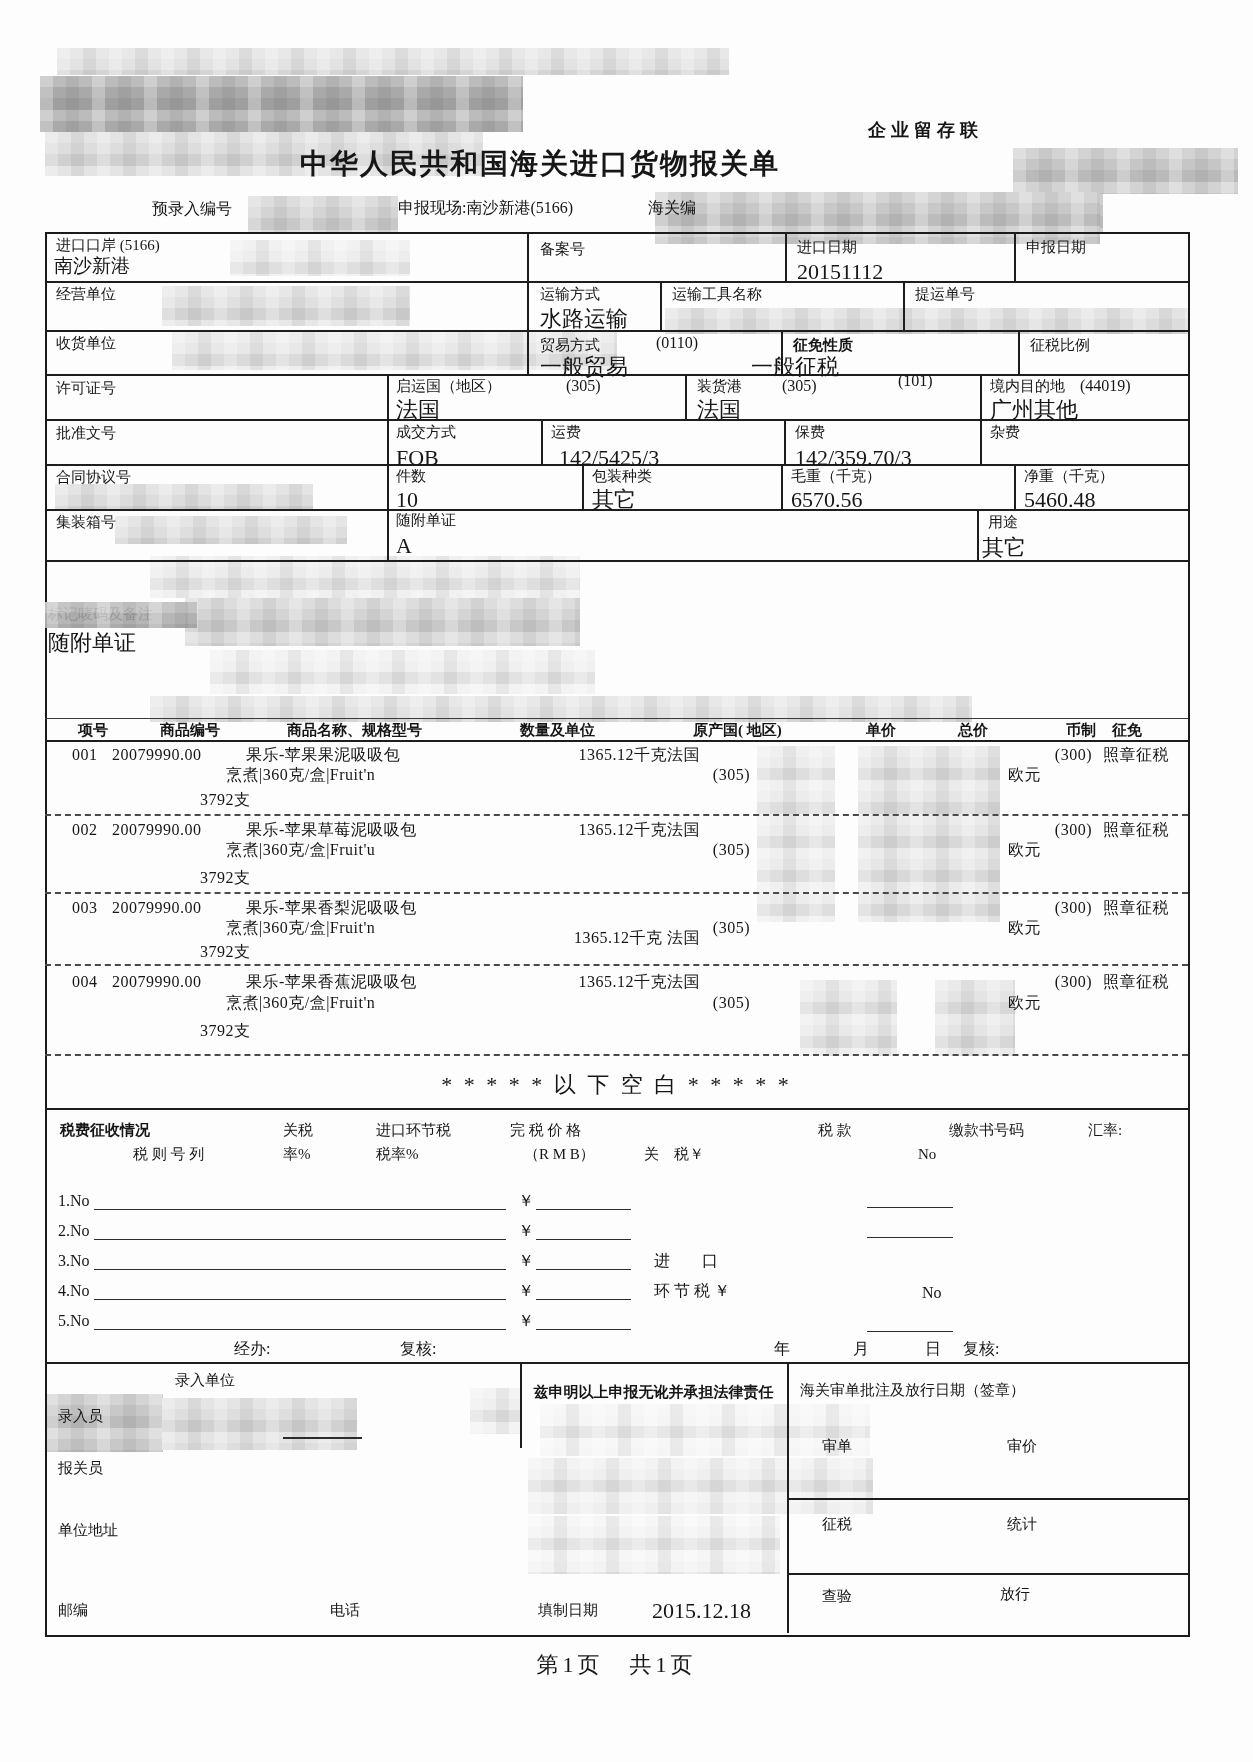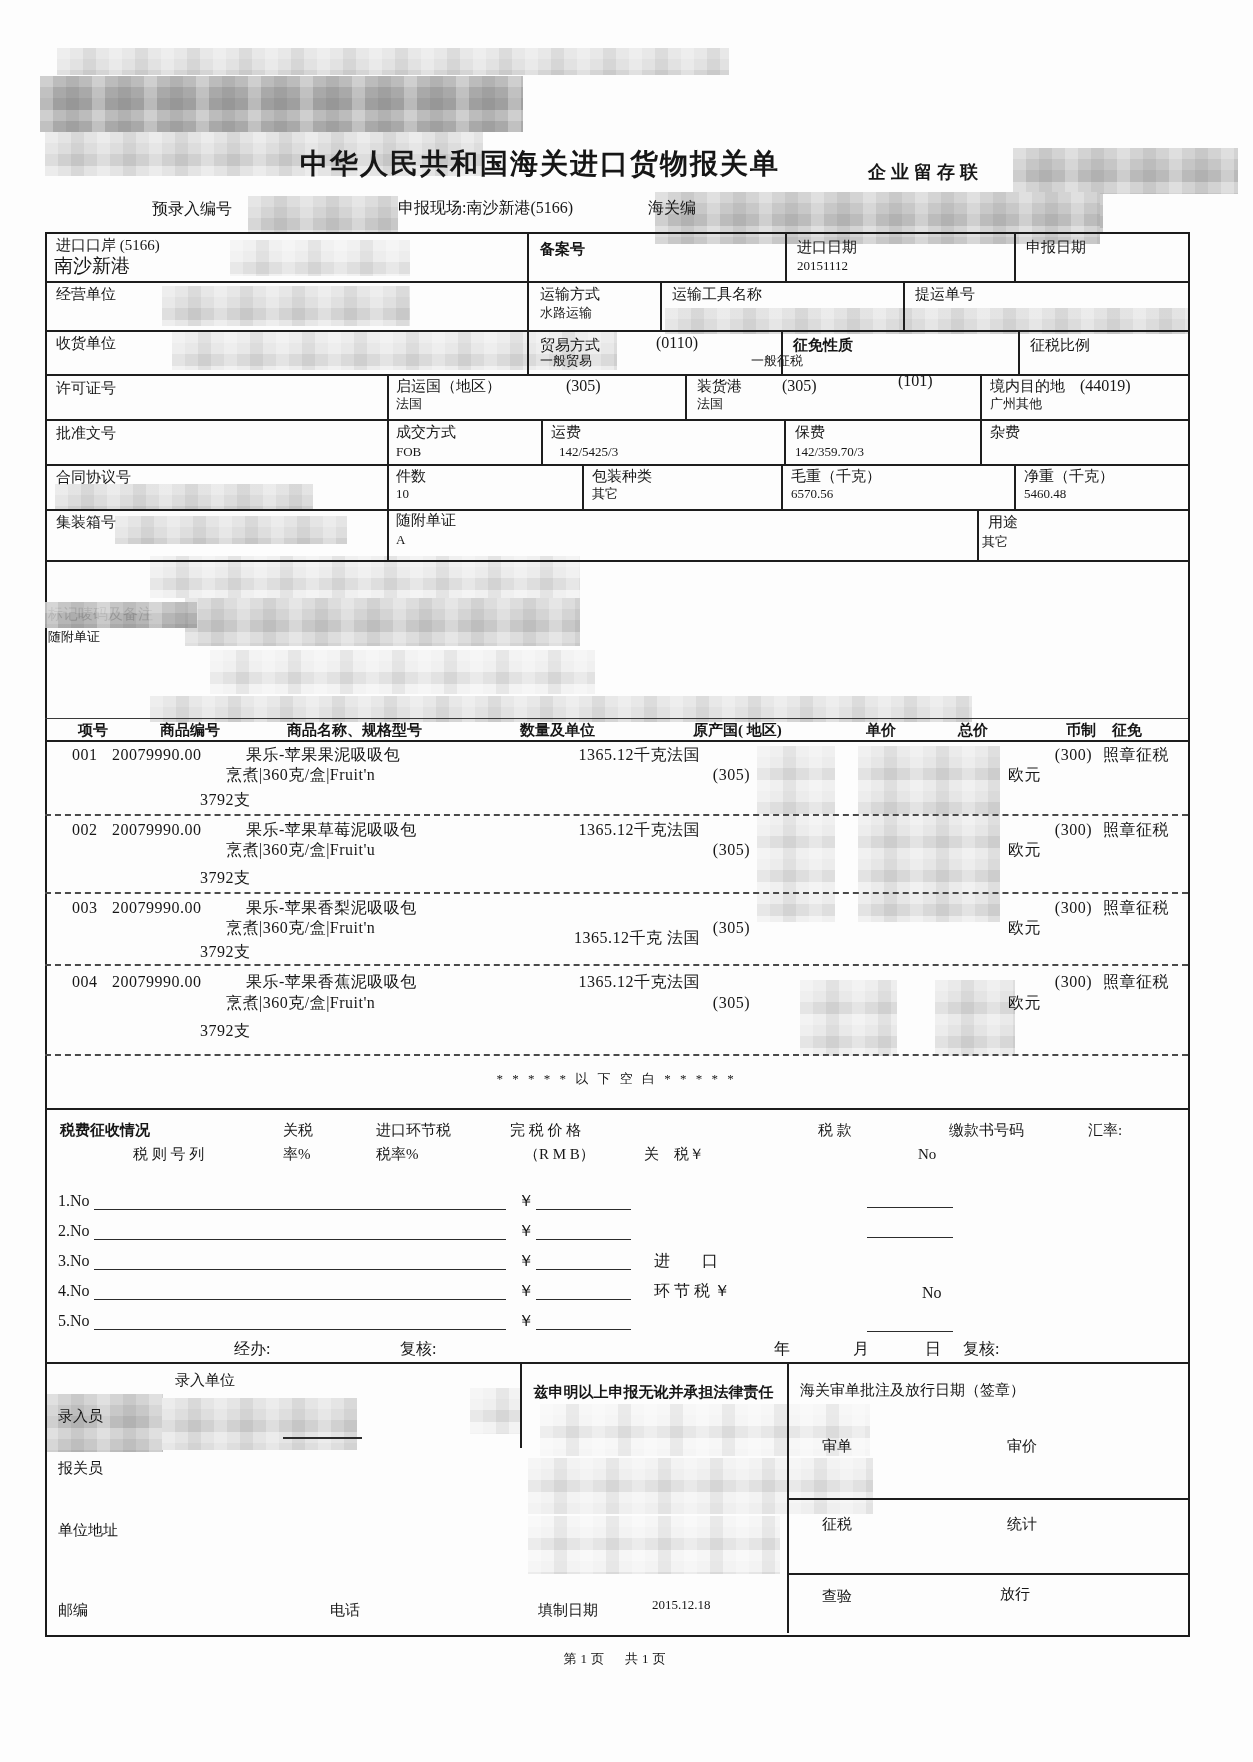--- a/index.html
+++ b/index.html
@@ -1,25 +1,25 @@
 <!DOCTYPE html>
 <html><head>
 <meta charset="utf-8">
 <style>
   html,body{margin:0;padding:0;}
   body{width:1253px;height:1762px;position:relative;background:#fdfdfd;overflow:hidden;
        font-family:"Liberation Serif","DejaVu Serif",serif;color:#161616;}
   .t{position:absolute;white-space:nowrap;color:#161616;line-height:1.15;}
   .lbl{font-size:15px;}
   .lbl2{font-size:16px;}
-  .val{font-size:13px;}
+  .val{font-size:22px;}
   .item{font-size:16px;letter-spacing:.5px;}
   .sans{font-family:"Liberation Sans","DejaVu Sans",sans-serif;}
   .title{font-size:28px;font-weight:bold;letter-spacing:2px;}
-  .copy{font-size:18px;font-weight:bold;letter-spacing:5px;margin-top:42px;}
+  .copy{font-size:18px;font-weight:bold;letter-spacing:5px;}
   .hl{position:absolute;background:#1d1d1d;height:2px;}
   .hl1{position:absolute;background:#3a3a3a;height:1px;}
   .vl{position:absolute;background:#1d1d1d;width:2px;}
   .dash{position:absolute;border-top:2px dashed #4a4a4a;height:0;}
   .box{position:absolute;border:2px solid #1b1b1b;}
   .rd{position:absolute;
       background-image:
         linear-gradient(90deg, rgba(255,255,255,.28) 25%, transparent 25%, transparent 50%, rgba(0,0,0,.05) 50%, rgba(0,0,0,.05) 75%, transparent 75%),
         linear-gradient(rgba(255,255,255,.22) 33%, transparent 33%, transparent 66%, rgba(0,0,0,.06) 66%);
       background-size:52px 100%,100% 34px;}
@@ -101,21 +101,21 @@
 <div class="vl" style="left:520px;top:1362px;height:86px;"></div>
 <div class="vl" style="left:787px;top:1362px;height:271px;"></div>
 
 <div class="dash" style="left:45px;top:814px;width:1143px;"></div>
 <div class="dash" style="left:45px;top:892px;width:1143px;"></div>
 <div class="dash" style="left:45px;top:964px;width:1143px;"></div>
 <div class="dash" style="left:45px;top:1054px;width:1143px;"></div>
 
 <div class="t lbl" style="left:56px;top:237px;">进口口岸 (5166)</div>
 <div class="t" style="left:54px;top:255px;font-size:19px;">南沙新港</div>
-<div class="t lbl" style="left:540px;top:241px;font-weight:bold;">备案号</div>
+<div class="t lbl" style="left:540px;top:241px;">备案号</div>
 <div class="t lbl" style="left:797px;top:239px;">进口日期</div>
 <div class="t val" style="left:797px;top:259px;">20151112</div>
 <div class="t lbl" style="left:1026px;top:239px;">申报日期</div>
 
 <div class="t lbl" style="left:56px;top:286px;">经营单位</div>
 <div class="t lbl" style="left:540px;top:286px;">运输方式</div>
 <div class="t val" style="left:540px;top:306px;">水路运输</div>
 <div class="t lbl" style="left:672px;top:286px;">运输工具名称</div>
 <div class="t lbl" style="left:915px;top:286px;">提运单号</div>
 

